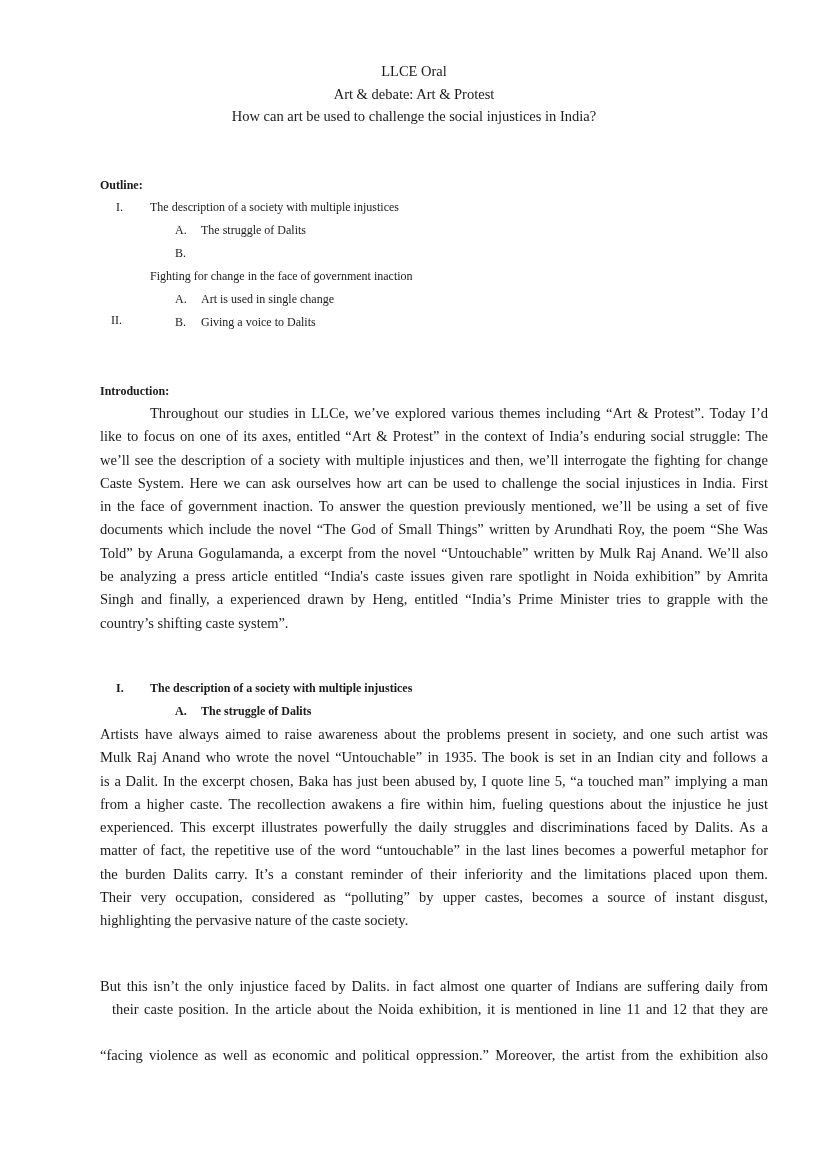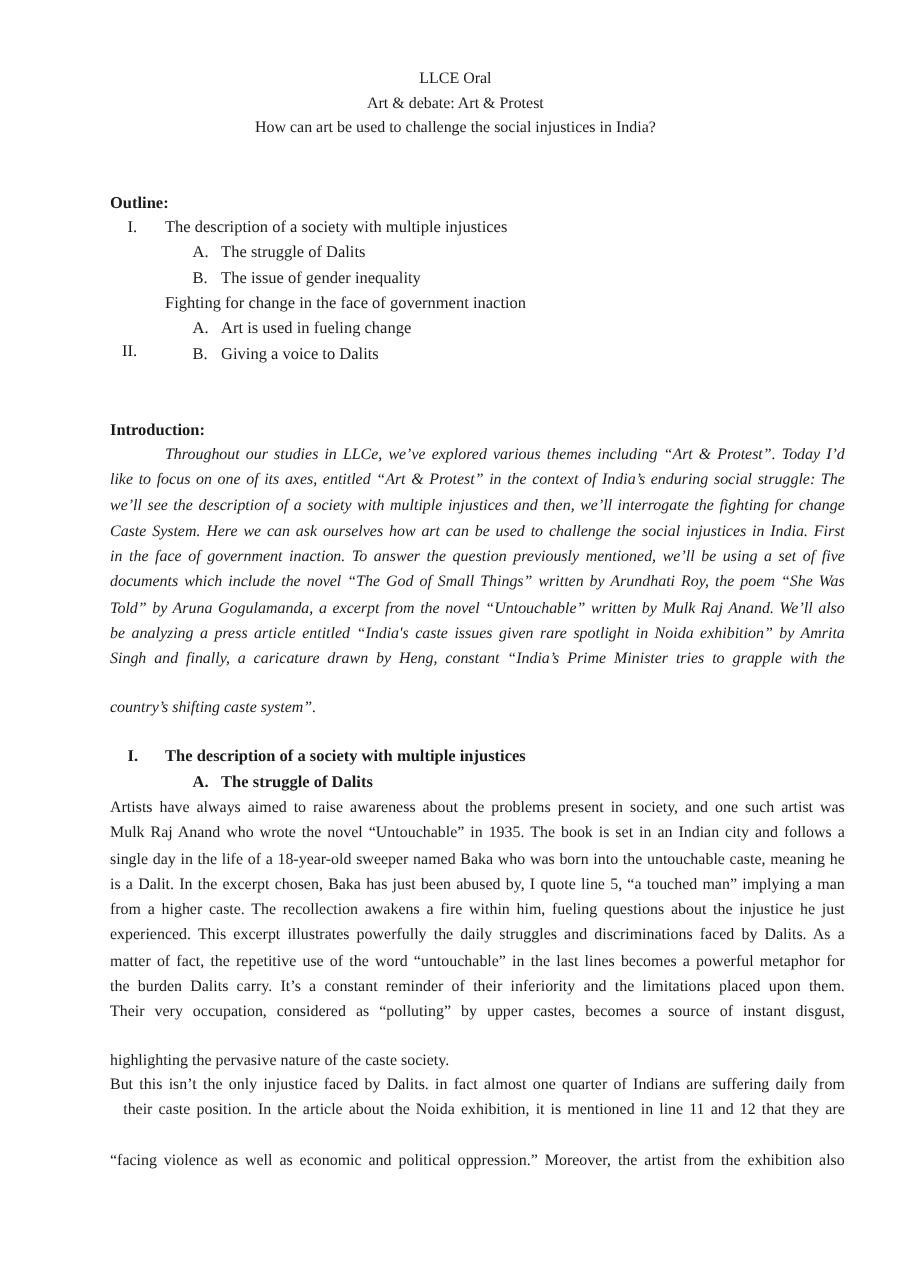--- a/index.html
+++ b/index.html
@@ -1,75 +1,73 @@
 <!DOCTYPE html>
 <html><head>
 <meta charset="utf-8">
 <style>
   html, body { margin: 0; padding: 0; background: #ffffff; }
   body { width: 828px; height: 1169px; position: relative; overflow: hidden;
          font-family: "Liberation Serif", "DejaVu Serif", serif; color: #1a1a1a; }
   .page { position: absolute; left: 0; top: 0; width: 744px; height: 1169px; padding-left: 22px; }
   .title-block { position: absolute; left: 0; top: 60px; width: 828px; text-align: center; font-size: 14.5px; }
   .title-block div { height: 22.5px; line-height: 22.5px; }
-  .abs { position: absolute; white-space: nowrap; font-size: 15px; line-height: 23px; }
+  .abs { position: absolute; white-space: nowrap; font-size: 12px; line-height: 23px; }
   .b { font-weight: bold; }
   .just { position: absolute; left: 100px; width: 668px; font-size: 14.5px; line-height: 23.3px; }
   .just .ln { display: block; text-align: justify; text-align-last: justify; white-space: nowrap; height: 23.3px; }
-  .just .ln.last { text-align-last: left; margin-top: 20px; }
+  .just .ln.last { text-align-last: left; }
   .just .ln.indent { padding-left: 50px; }
 </style>
 </head>
 <body>
 
 <div class="page">
 
   <div class="title-block">
     <div>LLCE Oral</div>
     <div>Art &amp; debate: Art &amp; Protest</div>
     <div>How can art be used to challenge the social injustices in India?</div>
   </div>
 
   <div class="abs b" style="left:100px; top:174px;">Outline:</div>
   <div class="abs" style="left:116px; top:196px;">I.</div>
   <div class="abs" style="left:150px; top:196px;">The description of a society with multiple injustices</div>
   <div class="abs" style="left:175px; top:219px;">A.</div>
   <div class="abs" style="left:201px; top:219px;">The struggle of Dalits</div>
   <div class="abs" style="left:175px; top:242px;">B.</div>
-  <div class="abs" style="left:201px; top:242px;">The issue of gender inequality</div>
   <div class="abs" style="left:111px; top:265px;margin-top:44px;">II.</div>
   <div class="abs" style="left:150px; top:265px;">Fighting for change in the face of government inaction</div>
   <div class="abs" style="left:175px; top:288px;">A.</div>
-  <div class="abs" style="left:201px; top:288px;">Art is used in  fueling change</div>
+  <div class="abs" style="left:201px; top:288px;">Art is used in  single change</div>
   <div class="abs" style="left:175px; top:311px;">B.</div>
   <div class="abs" style="left:201px; top:311px;">Giving a voice to Dalits</div>
 
   <div class="abs b" style="left:100px; top:380px;">Introduction:</div>
-  <div class="just" style="top:402px;font-style:italic;">
+  <div class="just" style="top:402px;">
     <span class="ln indent" style="white-space: nowrap;">Throughout our studies in LLCe, we’ve explored various themes including “Art &amp; Protest”. Today I’d</span>
     <span class="ln" style="white-space: nowrap;">like to focus on one of its axes, entitled “Art &amp; Protest” in the context of India’s enduring social struggle: The</span>
     <span class="ln" style="white-space: nowrap;">we’ll see the description of a society with multiple injustices and then, we’ll interrogate the fighting for change</span>
     <span class="ln" style="white-space: nowrap;">Caste System. Here we can ask ourselves how art can be used to challenge the social injustices in India. First</span>
     <span class="ln" style="white-space: nowrap;">in the face of government inaction. To answer the question previously mentioned, we’ll be using a set of five</span>
     <span class="ln" style="white-space: nowrap;">documents which include the novel “The God of Small Things” written by Arundhati Roy, the poem “She Was</span>
     <span class="ln" style="white-space: nowrap;">Told” by Aruna Gogulamanda, a excerpt from the novel “Untouchable” written by Mulk Raj Anand. We’ll also</span>
     <span class="ln" style="white-space: nowrap;">be analyzing a press article entitled “India's caste issues given rare spotlight in Noida exhibition” by Amrita</span>
-    <span class="ln" style="white-space: nowrap;">Singh and finally, a caricature drawn by Heng, constant “India’s Prime Minister tries to grapple with the</span>
+    <span class="ln" style="white-space: nowrap;">Singh and finally, a experienced drawn by Heng, entitled “India’s Prime Minister tries to grapple with the</span>
     <span class="ln last" style="white-space: nowrap;">country’s shifting caste system”.</span>
   </div>
 
   <div class="abs b" style="left:116px; top:677px;">I.</div>
   <div class="abs b" style="left:150px; top:677px;">The description of a  society with multiple injustices</div>
   <div class="abs b" style="left:175px; top:700px;">A.</div>
   <div class="abs b" style="left:201px; top:700px;">The struggle of Dalits</div>
 
   <div class="just" style="top:723px;">
     <span class="ln" style="white-space: nowrap;">Artists have always aimed to raise awareness about the problems present in society, and one such artist was</span>
     <span class="ln" style="white-space: nowrap;">Mulk Raj Anand who wrote the novel “Untouchable” in 1935. The book is set in an Indian city and follows a</span>
-    <span class="ln" style="white-space: nowrap;">single day in the life of a 18-year-old sweeper named Baka who was born into the untouchable caste, meaning he</span>
     <span class="ln" style="white-space: nowrap;">is a Dalit. In the excerpt chosen, Baka has just been abused by, I quote line 5, “a touched man” implying a man</span>
     <span class="ln" style="white-space: nowrap;">from a higher caste. The recollection awakens a fire within him, fueling questions about the injustice he just</span>
     <span class="ln" style="white-space: nowrap;">experienced. This excerpt illustrates powerfully the daily struggles and discriminations faced by Dalits. As a</span>
     <span class="ln" style="white-space: nowrap;">matter of fact, the repetitive use of the word “untouchable” in the last lines becomes a powerful metaphor for</span>
     <span class="ln" style="white-space: nowrap;">the burden Dalits carry. It’s a constant reminder of their inferiority and the limitations placed upon them.</span>
     <span class="ln" style="white-space: nowrap;">Their very occupation, considered as “polluting” by upper castes, becomes a source of instant disgust,</span>
     <span class="ln last" style="white-space: nowrap;">highlighting the pervasive nature of the caste society.</span>
   </div>
 
   <div class="just" style="top:975px;">

